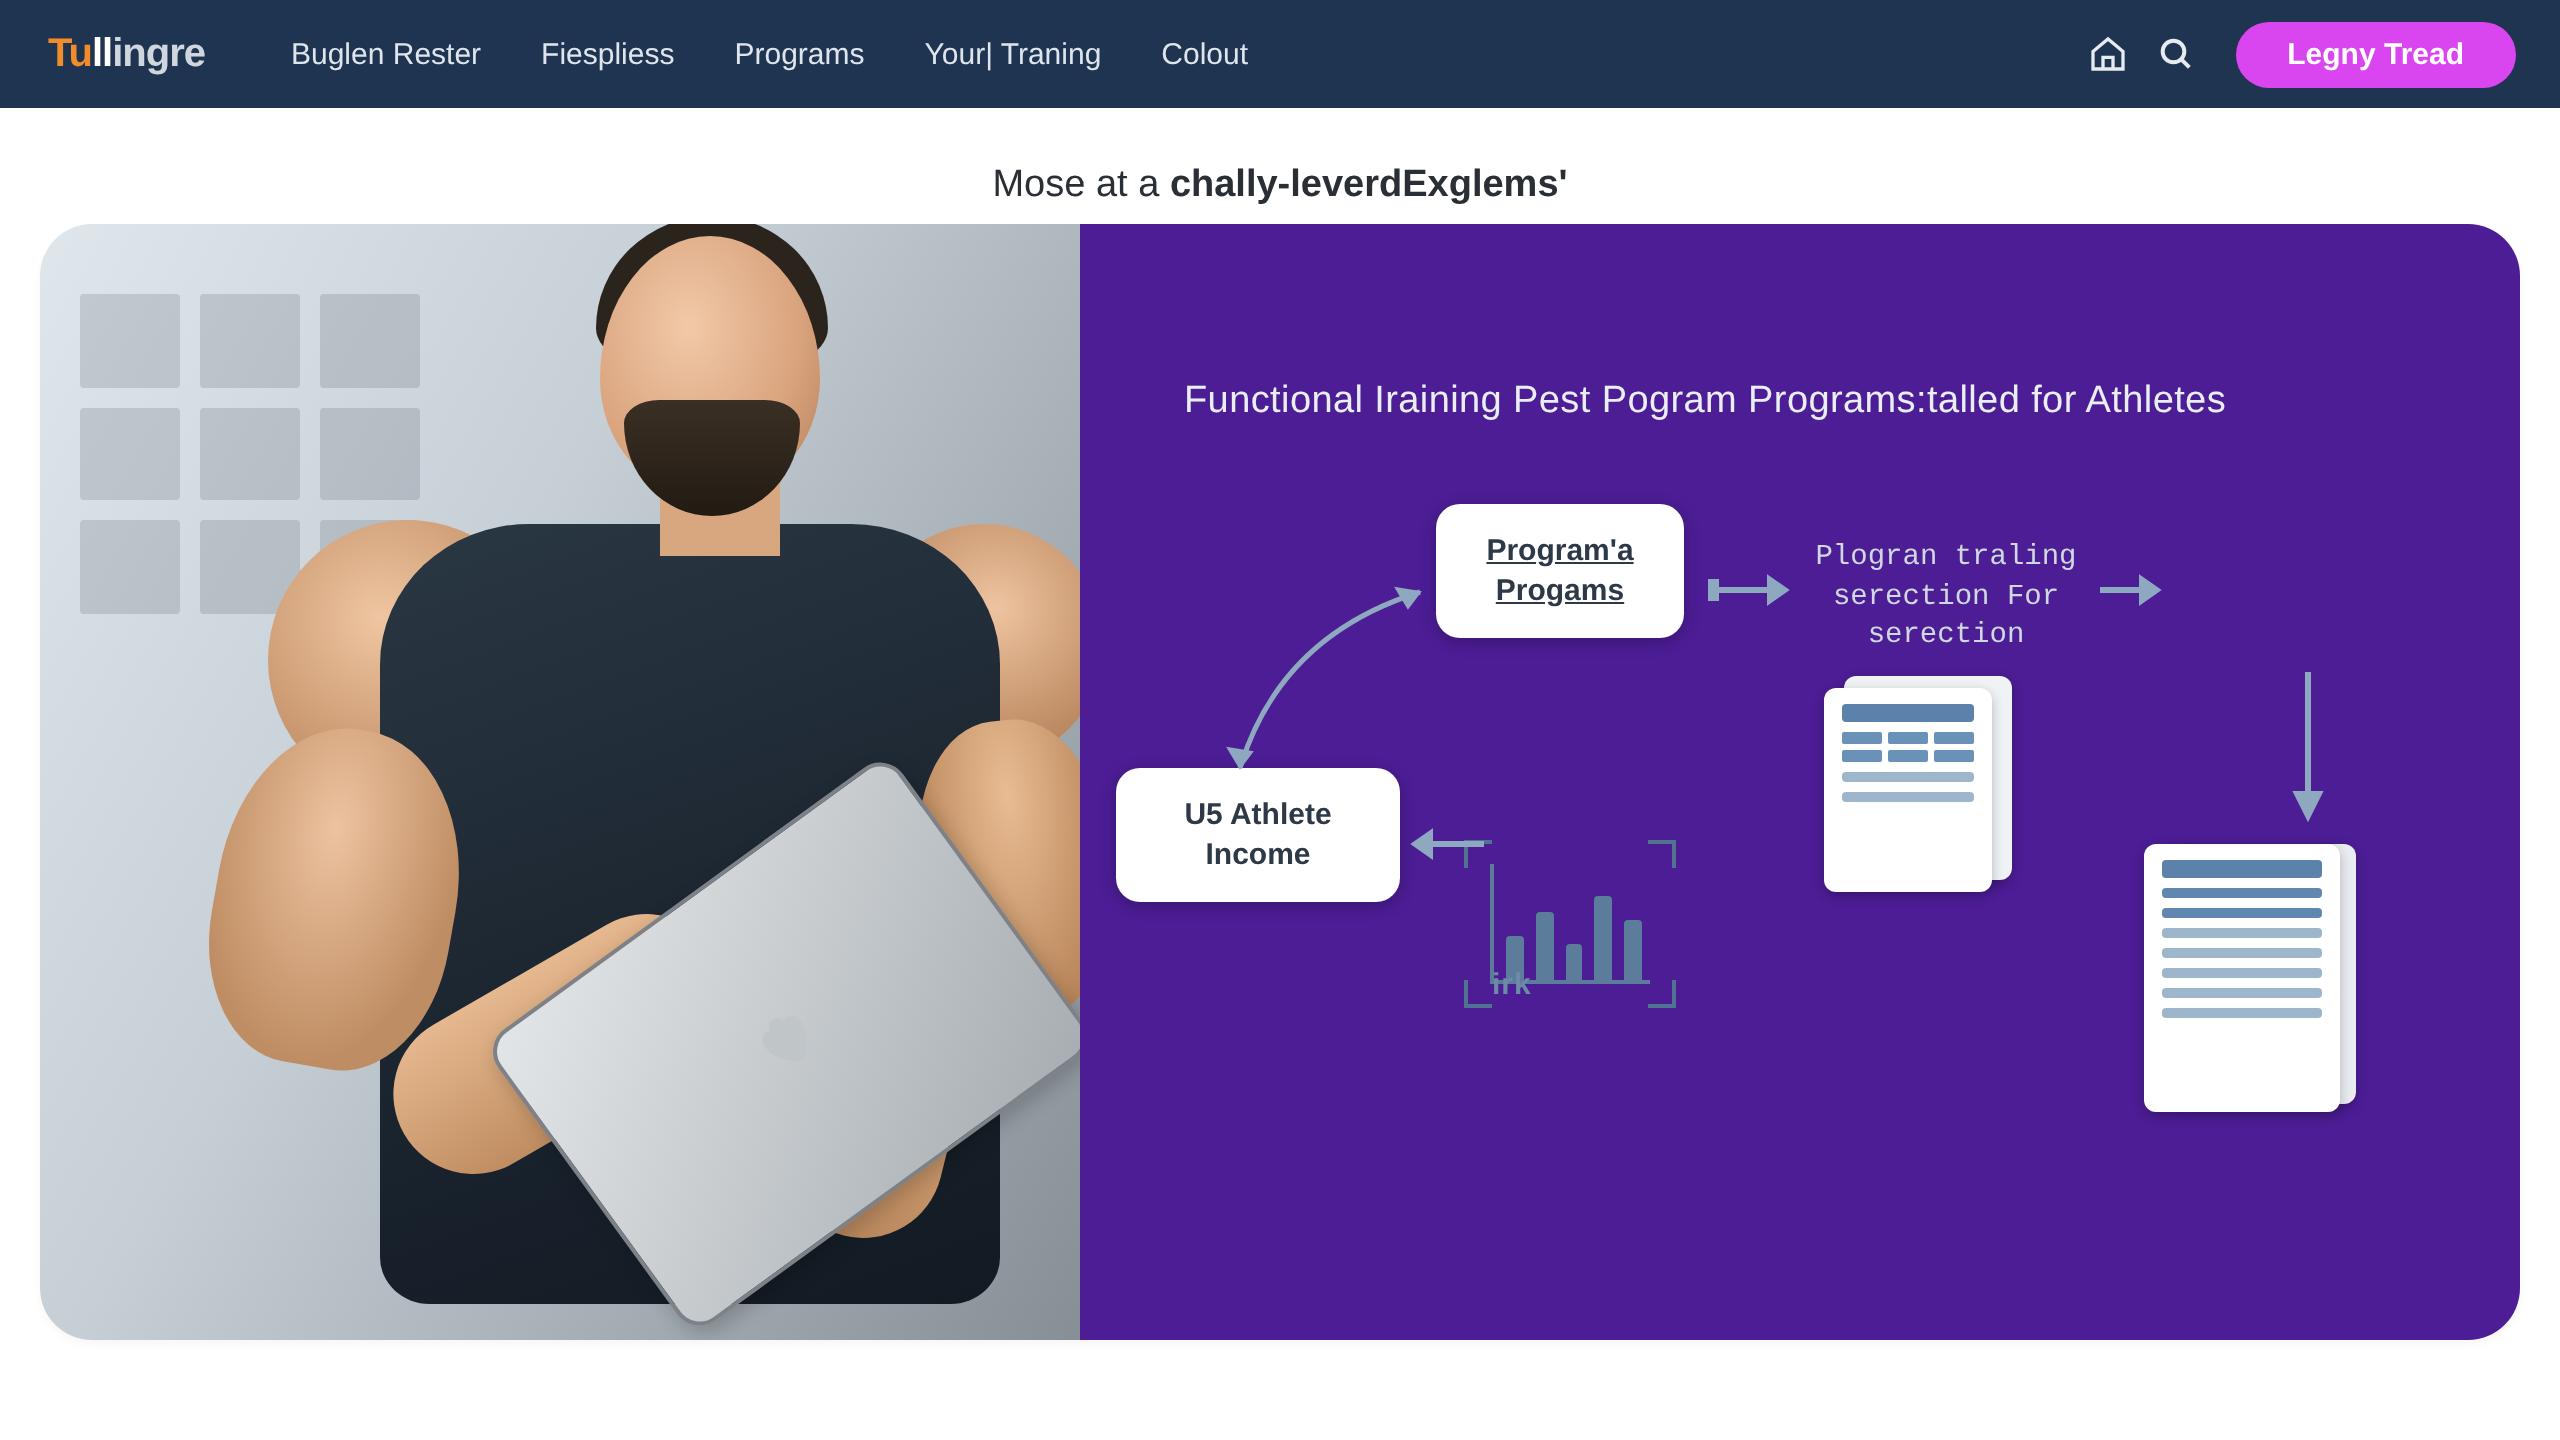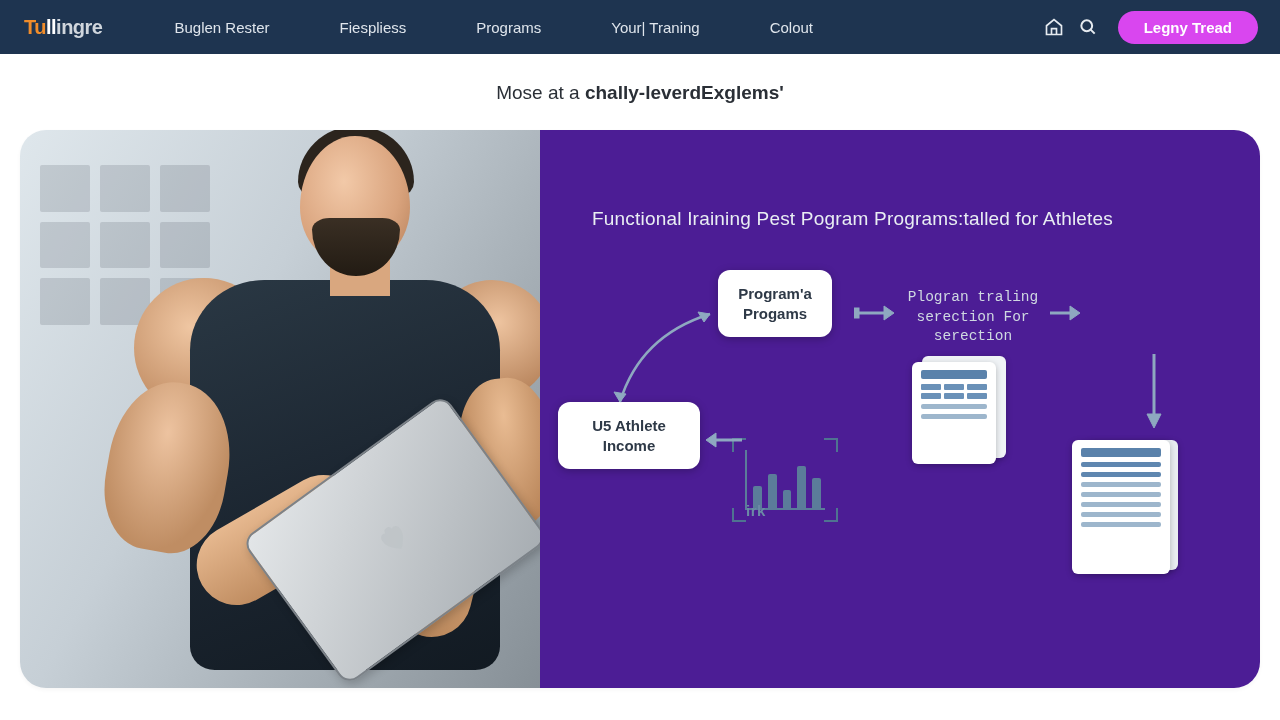--- a/index.html
+++ b/index.html
@@ -9,52 +9,51 @@
     background: #ffffff;
     overflow: hidden;
   }
   
   .header {
     height: 54px;
     background: #1e3450;
     display: flex;
     align-items: center;
     padding: 0 22px 0 24px;
-    gap: 24px;
+    gap: 35px;
   }
   .logo { font-weight: 700; font-size: 20px; letter-spacing: -0.5px; }
   .logo .l1 { color: #f08c2a; }
   .logo .l2 { color: #ffffff; }
   .logo .l3 { color: #d0d6dd; }
   .nav { display: flex; gap: 30px; margin-left: 8px; }
   .nav a {
     color: #dfe5ec; font-size: 15px; text-decoration: none; cursor: pointer;
     font-weight: 500;
-    margin-left: 40px;
   }
   .header-spacer { flex: 1; }
   .header-icons { display: flex; align-items: center; gap: 14px; }
   .icon-btn { width: 20px; height: 20px; color: #e6ebf0; cursor: pointer; display:flex; align-items:center; justify-content:center;}
   .cta-btn {
     background: #d946ef;
     color: #ffffff;
     font-size: 15px;
     font-weight: 600;
     padding: 8px 26px;
     border-radius: 18px;
     cursor: pointer;
     border: none;
     margin-left: 6px;
   }
   
   .subtitle {
     text-align: center;
     font-size: 19px;
     color: #2a2f36;
-    padding: 28px 0 26px;
+    padding: 28px 0 8px;
   }
   .subtitle .emph { font-weight: 700; }
   
   .hero {
     margin: 0 20px;
     height: 558px;
     border-radius: 26px;
     overflow: hidden;
     display: flex;
     box-shadow: 0 2px 4px rgba(0,0,0,0.04);
@@ -156,21 +155,21 @@
   .hero-title {
     font-size:19px; font-weight:500; color:#e9eef3; letter-spacing:0.2px;
     margin-bottom:44px;
   }
   .card {
     position:absolute; background:#ffffff; color:#2e3947;
     border-radius:12px; padding:14px 16px; text-align:center;
     font-size:15px; font-weight:600; line-height:1.3;
     box-shadow:0 2px 8px rgba(0,0,0,0.25);
   }
-  .card.programs { top:140px; left:178px; width:114px; }
+  .card.programs { top:140px; left:178px; width:124px;text-decoration:underline; }
   .card.income   { top:272px; left:18px; width:142px; }
   .step-text {
     position:absolute; color:#cfd8e1; font-size:14.5px; line-height:1.35;
     text-align:center; width:150px;
   }
   .step1 { top:158px; left:358px;font-family:Liberation Mono, monospace; }
   .step2 { top:158px; left:540px; }
   
   .doc {
     position:absolute; display:flex;

